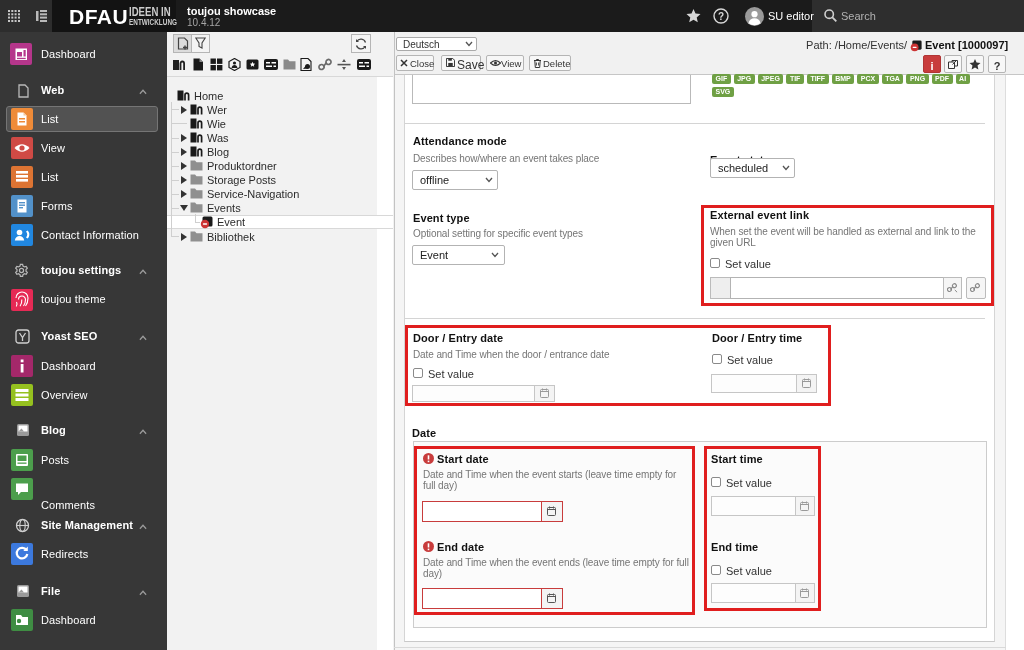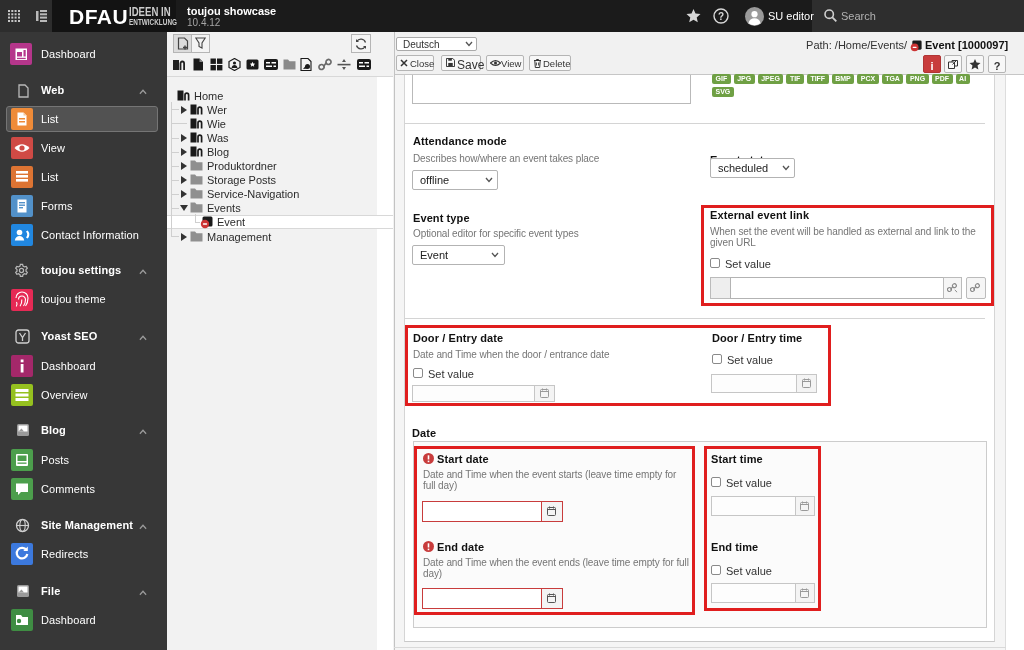--- a/index.html
+++ b/index.html
@@ -230,21 +230,21 @@
     <rect x="5" y="5" width="12" height="12" rx="1" fill="#fff"></rect>
     <rect x="6.5" y="6.5" width="9" height="5.5" fill="#4c9e4c"></rect>
     <rect x="6.5" y="13.5" width="9" height="1.3" fill="#4c9e4c"></rect>
   </svg>
 <div class="abs mm-txt" style="left:41px;top:454px">Posts</div>
 
 <svg class="abs" style="left:11px;top:478px" width="22" height="22">
     <rect width="22" height="22" rx="2" fill="#4c9e4c"></rect>
     <path d="M5 5.5h12v8.5h-7l-3 3v-3H5z" fill="#fff"></path>
   </svg>
-<div class="abs mm-txt" style="left:41px;top:483px">Comments</div>
+<div class="abs mm-txt" style="left:41px;top:499px">Comments</div>
 
 <svg class="abs" style="left:15px;top:518px" width="15" height="15" viewBox="0 0 15 15">
     <circle cx="7.5" cy="7.5" r="6" fill="none" stroke="#cfcfcf" stroke-width="1.3"></circle>
     <ellipse cx="7.5" cy="7.5" rx="2.7" ry="6" fill="none" stroke="#cfcfcf" stroke-width="1.1"></ellipse>
     <line x1="1.5" y1="7.5" x2="13.5" y2="7.5" stroke="#cfcfcf" stroke-width="1.1"></line>
   </svg>
 <div class="abs mm-txt" style="left:41px;top:519px;font-weight:bold">Site Management</div>
 <svg class="abs mm-chev" style="left:139px;top:523px" width="9" height="6" viewBox="0 0 9 6">
     <polyline points="1,5 4.5,1 8,5" fill="none" stroke="#9a9a9a" stroke-width="1.4"></polyline>
   </svg>
@@ -437,21 +437,21 @@
     <circle cx="5" cy="9" r="4.2" fill="#c33"></circle>
     <rect x="2.8" y="8.3" width="4.4" height="1.4" rx="0.7" fill="#fff"></rect>
   </svg>
 <div class="abs tr-txt" style="left:217px;top:216px">Event</div>
 <svg class="abs" style="left:181px;top:233px" width="6" height="8">
     <polygon points="0,0 6,4 0,8" fill="#333"></polygon>
   </svg>
 <svg class="abs" style="left:190px;top:231px" width="13" height="11" viewBox="0 0 13 11">
     <path d="M0.5 0.5h4.5l1.5 1.8h6v8.2H0.5z" fill="#8f8f8f"></path>
   </svg>
-<div class="abs tr-txt" style="left:207px;top:231px">Management</div>
+<div class="abs tr-txt" style="left:207px;top:231px">Bibliothek</div>
 
 <div class="abs" id="docheader"></div>
 <div class="abs" id="langsel">Deutsch</div>
 <svg class="abs" style="left:465px;top:41px" width="8" height="6">
     <polyline points="1,1 4,4.5 7,1" fill="none" stroke="#555" stroke-width="1.3"></polyline>
   </svg>
 <div class="abs" id="path">Path: /Home/Events/</div>
 <svg class="abs" style="left:910px;top:39px" width="13" height="13" viewBox="0 0 14 14">
     <rect x="2.5" y="1.5" width="10" height="10" rx="1.5" fill="#1a1a1a"></rect>
     <circle cx="5" cy="9" r="4.2" fill="#c33"></circle>
@@ -514,21 +514,21 @@
     <polyline points="1,1 4,4.5 7,1" fill="none" stroke="#555" stroke-width="1.3"></polyline>
   </svg>
 
 <div class="abs lbl" style="left:710px;top:154px">Event status</div>
 <div class="abs sel" style="left:710px;top:158px;width:85px;height:20px;line-height:18px;padding-left:7px">scheduled</div>
 <svg class="abs" style="left:782px;top:165px" width="8" height="6">
     <polyline points="1,1 4,4.5 7,1" fill="none" stroke="#555" stroke-width="1.3"></polyline>
   </svg>
 
 <div class="abs lbl" style="left:413px;top:212px">Event type</div>
-<div class="abs desc" style="left:413px;top:228px">Optional editor for specific event types</div>
+<div class="abs desc" style="left:413px;top:228px">Optional setting for specific event types</div>
 <div class="abs sel" style="left:412px;top:245px;width:93px;height:20px;line-height:18px;padding-left:7px">Event</div>
 <svg class="abs" style="left:491px;top:252px" width="8" height="6">
     <polyline points="1,1 4,4.5 7,1" fill="none" stroke="#555" stroke-width="1.3"></polyline>
   </svg>
 
 <div class="abs redbox" style="left:701px;top:205px;width:293px;height:101px"></div>
 <div class="abs lbl" style="left:710px;top:209px">External event link</div>
 <div class="abs desc" style="left:710px;top:226px;width:272px">When set the event will be handled as external and link to the given URL</div>
 <div class="abs cb" style="left:710px;top:258px"></div>
 <div class="abs cbl" style="left:725px;top:258px">Set value</div>

